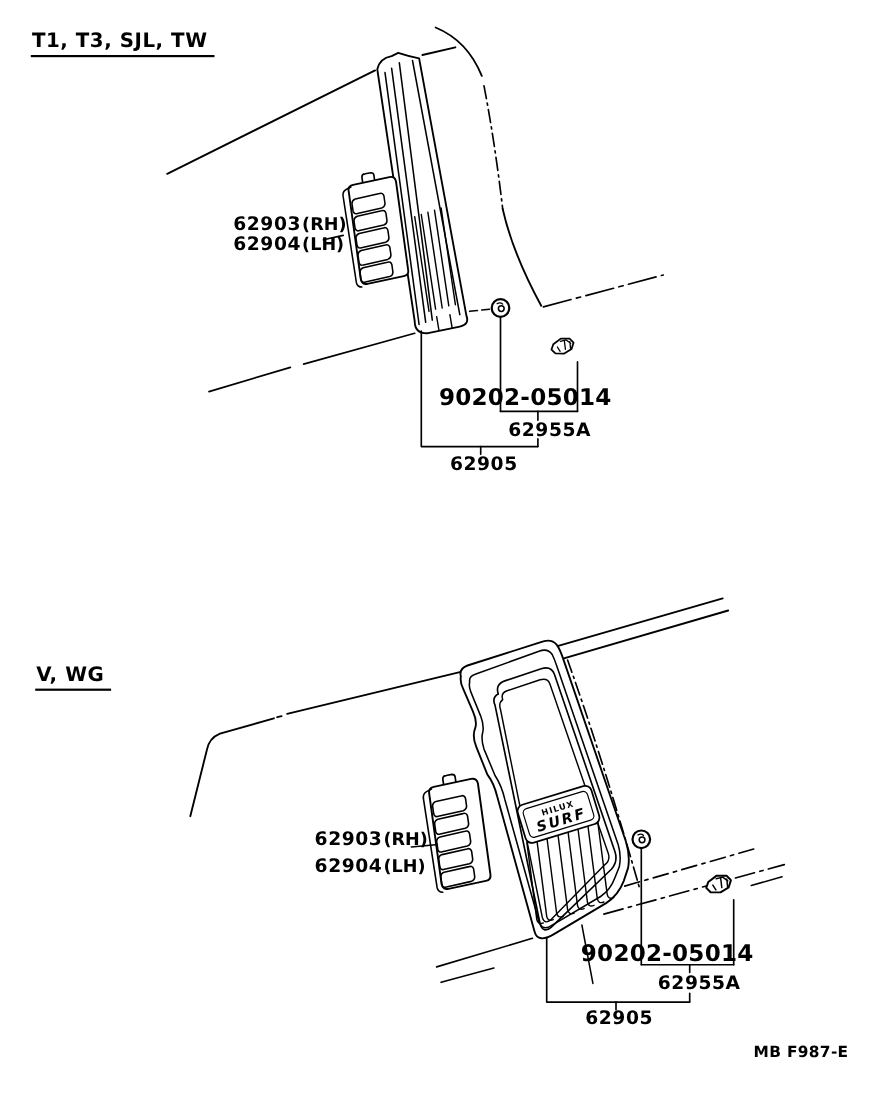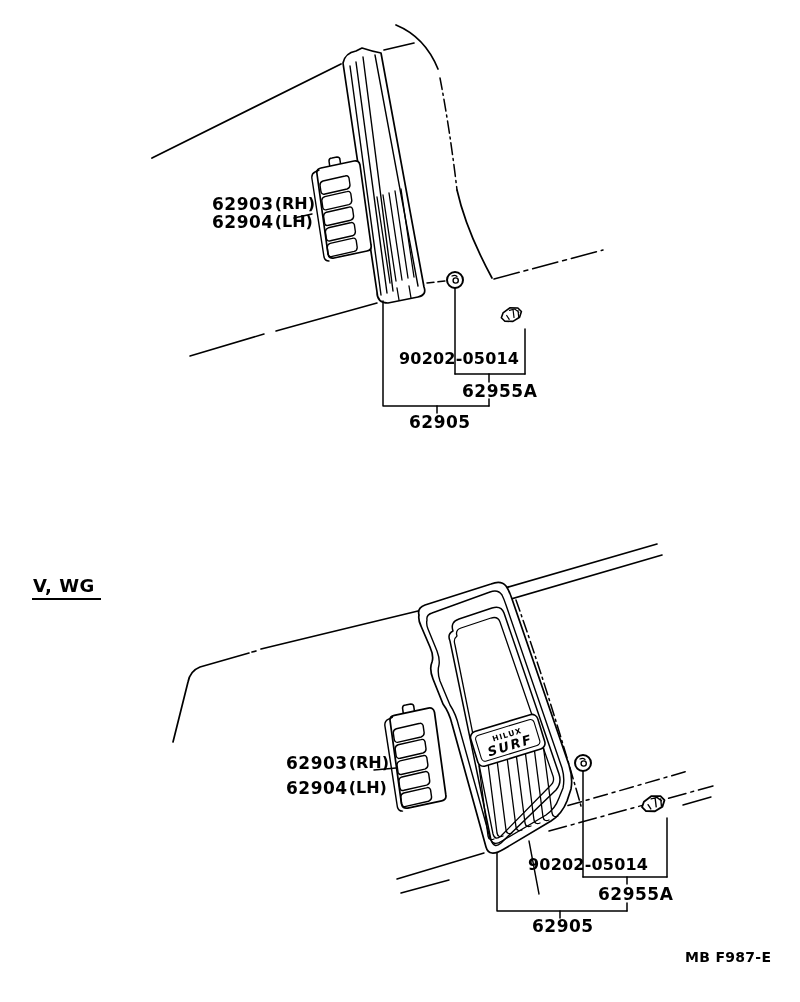--- a/index.html
+++ b/index.html
@@ -4,21 +4,21 @@
 <style>
   html,body{margin:0;padding:0;background:#fff;}
   #canvas{
     position:relative;width:800px;height:1002px;background:#fff;overflow:hidden;
     font-family:"DejaVu Sans","Liberation Sans",sans-serif;color:#000;
   }
   #linework{position:absolute;left:0;top:0;}
   .lbl{position:absolute;font-weight:bold;color:#000;white-space:nowrap;line-height:1;}
   .heading{font-size:18px;letter-spacing:.5px;border-bottom:2px solid #000;padding:0 6px 3px 1px;}
   .pn{font-size:17px;letter-spacing:.5px;}
-  .pn-sm{font-size:16px;letter-spacing:.2px;}
+  .pn-sm{font-size:21px;letter-spacing:.2px;}
   .side{font-size:16px;position:relative;top:-1px;margin-left:1px;}
   .partline{display:flex;align-items:flex-end;}
   .footer-code{font-size:14px;letter-spacing:.3px;}
   svg *{vector-effect:none;}
 </style>
 </head>
 <body>
 
 <div id="canvas">
 
@@ -134,21 +134,22 @@
         <path d="M627,877 L627,884 M627,903 L627,911"></path>
         <path d="M497,853 L497,911 L627,911"></path>
         <path d="M560,911 L560,918"></path>
       </g>
 
       <use href="#clipscrew" transform="translate(583,763)"></use>
       <use href="#fastclip" transform="translate(645,794) scale(1.12) rotate(8)"></use>
     </g>
   </svg>
 
-  <div class="lbl heading" style="left:32px;top:577px;">V, WG</div>
+  <div class="lbl heading" style="left:28px;top:29px;">T1, T3, SJL, TW</div>
+  <div class="lbl heading" style="left:32px;top:605px;">V, WG</div>
 
   <div class="lbl partline" style="left:212px;top:196px;">
     <span class="pn">62903</span>
     <span class="side">(RH)</span>
   </div>
   <div class="lbl partline" style="left:212px;top:214px;">
     <span class="pn">62904</span>
     <span class="side">(LH)</span>
   </div>
   <div class="lbl pn-sm" style="left:399px;top:351px;">90202-05014</div>

